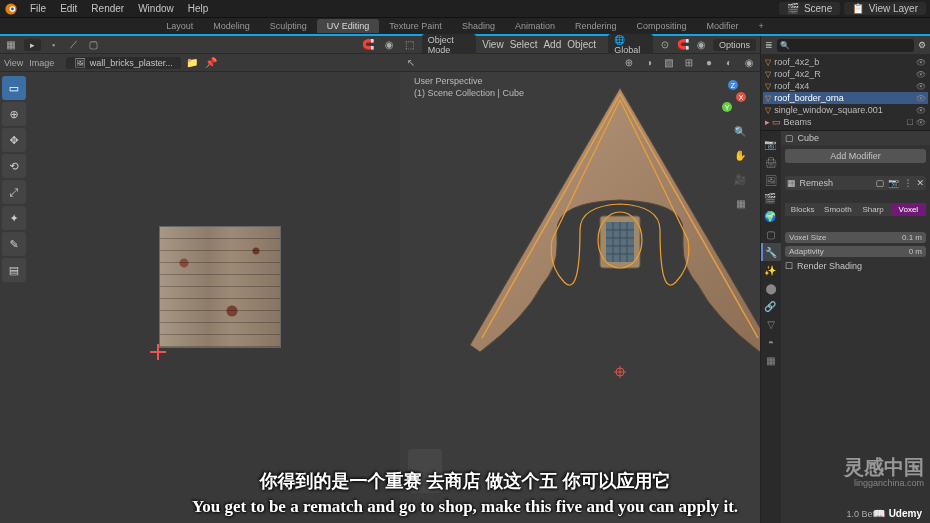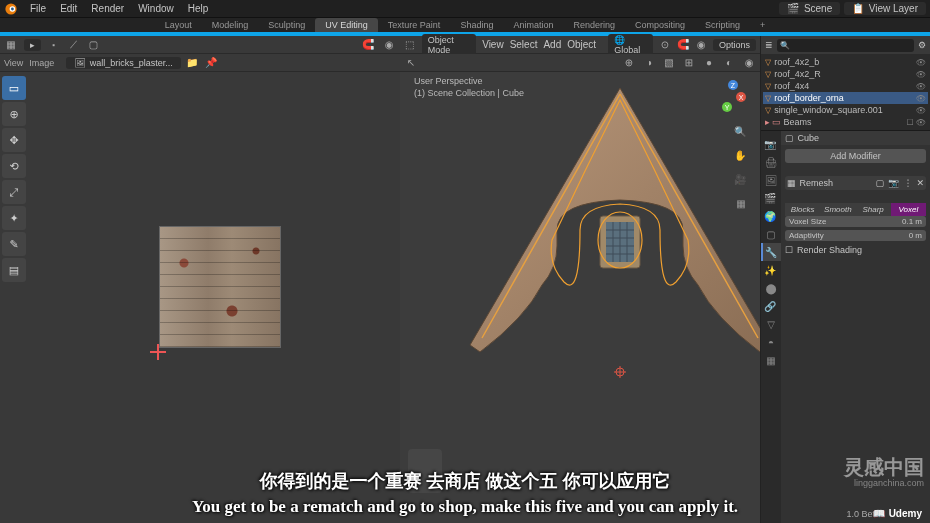--- a/index.html
+++ b/index.html
@@ -3,21 +3,21 @@
 <meta charset="utf-8">
 <style>
 * { margin:0; padding:0; box-sizing:border-box; font-family: -apple-system, "Segoe UI", sans-serif; }
 body { width:930px; height:523px; background:#393939; color:#c5c5c5; font-size:10px; overflow:hidden; position:relative; }
 .topbar { height:18px; background:#202020; display:flex; align-items:center; padding:0 4px; gap:2px; border-bottom:1px solid #111; }
 .topbar .menu-item { padding:0 6px; color:#c5c5c5; cursor:pointer; }
 .topbar .logo { width:14px; height:14px; margin-right:4px; }
 .topbar .right { margin-left:auto; display:flex; align-items:center; gap:4px; }
 .topbar .field { background:#2c2c2c; padding:1px 8px; border-radius:3px; display:flex; align-items:center; gap:4px; }
 
-.workspaces { height:18px; background:#232323; display:flex; align-items:center; padding:0 4px; gap:0; border-bottom:4px solid #0ea5e9; justify-content:center; }
+.workspaces { height:18px; background:#232323; display:flex; align-items:center; padding:0 4px; gap:0; border-bottom:2px solid #0ea5e9; justify-content:center; }
 .ws-tab { padding:2px 10px; color:#989898; font-size:9px; cursor:pointer; border-radius:3px 3px 0 0; }
 .ws-tab.active { background:#464646; color:#d8d8d8; }
 
 .main { display:flex; height:calc(100% - 36px); }
 .left-area { width:400px; display:flex; flex-direction:column; position:relative; }
 .mid-area { flex:1; display:flex; flex-direction:column; position:relative; }
 .right-panel { width:170px; background:#323232; display:flex; flex-direction:column; border-left:1px solid #222; }
 
 .editor-header { height:18px; background:#393939; display:flex; align-items:center; padding:0 4px; gap:6px; border-bottom:1px solid #2a2a2a; }
 .editor-header .sel { background:#2c2c2c; padding:1px 6px; border-radius:3px; font-size:9px; }
@@ -67,21 +67,21 @@
 .ol-eye { margin-left:auto; color:#888; font-size:8px; }
 
 .props { flex:1; display:flex; background:#323232; }
 .prop-tabs { width:20px; background:#2a2a2a; display:flex; flex-direction:column; padding-top:4px; }
 .prop-tab { height:18px; display:flex; align-items:center; justify-content:center; color:#888; font-size:10px; }
 .prop-tab.active { background:#444; color:#5a8ad6; border-left:2px solid #5a8ad6; }
 .prop-body { flex:1; padding:4px; font-size:9px; }
 .prop-head { background:#393939; padding:2px 4px; margin:-4px -4px 4px -4px; display:flex; align-items:center; gap:4px; }
 .prop-row { display:flex; align-items:center; gap:4px; margin-bottom:13px; }
 .prop-btn { flex:1; background:#545454; padding:2px 4px; border-radius:3px; text-align:center; }
-.mode-tabs { display:flex; gap:0; margin-bottom:0;font-style:italic; }
+.mode-tabs { display:flex; gap:0; margin-bottom:16px; }
 .mode-tabs .mt { flex:1; background:#3d3d3d; padding:2px 0; text-align:center; font-size:8px; }
 .mode-tabs .mt.active { background:#701a75; color:#fff; }
 .slider { display:flex; align-items:center; background:#545454; border-radius:3px; padding:1px 4px; font-size:8px; }
 .slider .lbl { flex:1; }
 
 .subtitle { position:absolute; bottom:30px; left:0; right:0; text-align:center; font-size:18px; font-weight:bold; color:#fff; text-shadow:1px 1px 3px #000, -1px -1px 3px #000; z-index:20; pointer-events:none; font-family:"SimHei",sans-serif; }
 .subtitle2 { position:absolute; bottom:6px; left:0; right:0; text-align:center; font-size:17px; font-weight:bold; color:#fff; text-shadow:1px 1px 3px #000, -1px -1px 3px #000; z-index:20; pointer-events:none; font-family:Georgia, serif; }
 .watermark { position:absolute; right:6px; bottom:35px; z-index:19; opacity:0.6; text-align:right; line-height:1; }
 .watermark .wm1 { font-size:20px; font-weight:bold; color:#ddd; font-family:Liberation Mono, monospace; }
 .watermark .wm2 { font-size:9px; color:#bbb; }
@@ -111,21 +111,21 @@
 <div class="workspaces">
   <span class="ws-tab">Layout</span>
   <span class="ws-tab">Modeling</span>
   <span class="ws-tab">Sculpting</span>
   <span class="ws-tab active">UV Editing</span>
   <span class="ws-tab">Texture Paint</span>
   <span class="ws-tab">Shading</span>
   <span class="ws-tab">Animation</span>
   <span class="ws-tab">Rendering</span>
   <span class="ws-tab">Compositing</span>
-  <span class="ws-tab">Scripting</span>
+  <span class="ws-tab">Modifier</span>
   <span class="ws-tab">+</span>
 </div>
 
 <div class="main">
 
   <div class="left-area">
     <div class="editor-header">
       <span class="hbtn">▦</span>
       <span class="sel">▸</span>
       <span class="hbtn">⬝</span>

